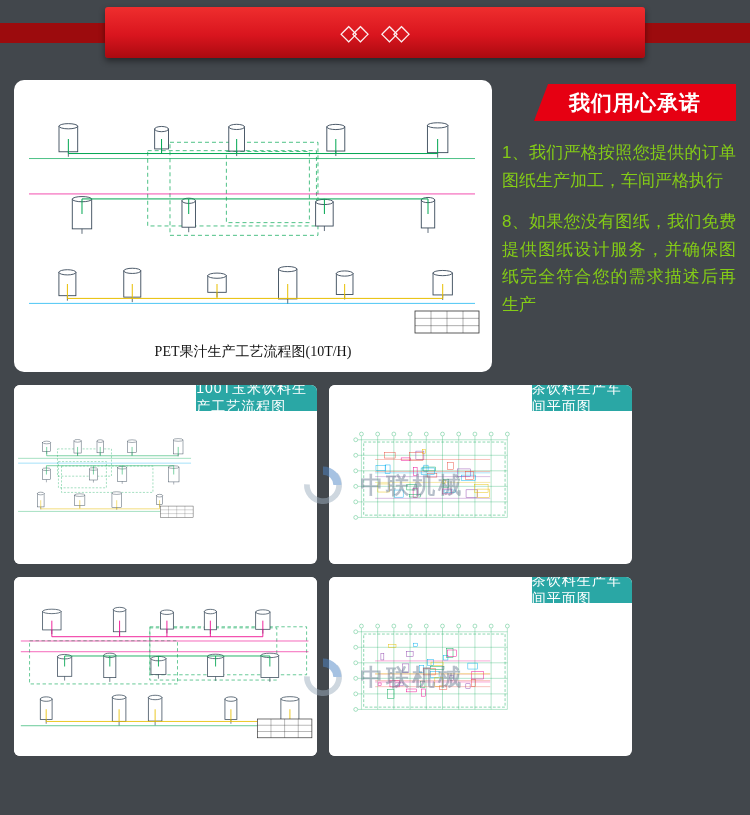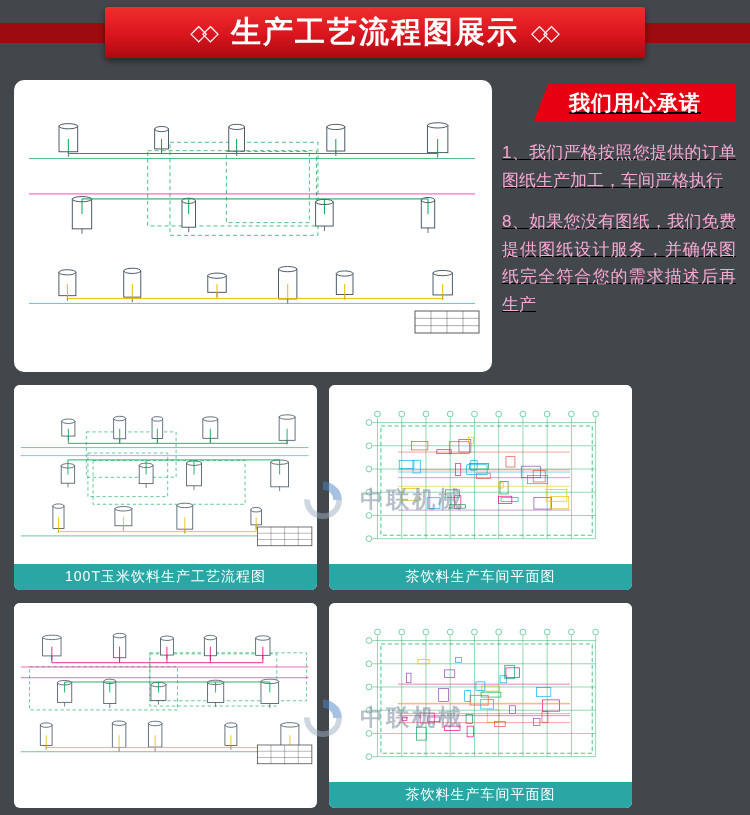--- a/index.html
+++ b/index.html
@@ -36,39 +36,39 @@
   .main-panel {
     width:478px; height:292px; background:#fff; border-radius:10px;
     padding:8px 7px 4px; display:flex; flex-direction:column;
   }
   .main-panel svg { width:100%; height:252px; display:block; }
   .main-caption {
     text-align:center; font-family:"Liberation Serif", serif;
     font-size:14px; color:#111; margin-top:3px;
   }
 
-  .promise { flex:1; padding-top:4px;text-decoration:underline; }
+  .promise { flex:1; padding-top:4px; }
   .ribbon {
     margin-left:auto; width:202px; height:37px;
     background: var(--ribbon-red,#e60012);
     clip-path: polygon(14px 0, 100% 0, 100% 100%, 0 100%);
     display:flex; align-items:center; justify-content:center;
     box-shadow:0 2px 3px rgba(0,0,0,.4);
   }
   .ribbon-text { color:#fff; font-size:21px; font-weight:bold; letter-spacing:1px; }
   .promise-item {
-    margin-top:14px; color:#f9a8d4; font-size:17px; line-height:1.62;
+    margin-top:14px; color:#84cc16; font-size:17px; line-height:1.62;
     text-align:justify;
   }
   .promise-item:first-of-type { margin-top:18px; }
 
   .grid-row { display:flex; gap:12px; margin-top:13px; position:relative; }
   .card {
     width:303px; background:#fff; border-radius:6px; overflow:hidden;
-    display:flex; flex-direction:column;
+    display:flex; flex-direction:row;
   }
   .card svg { width:100%; height:179px; display:block; background:#fff; }
   .card-bar {
     height:26px; background: var(--caption-bar,#2aa7a5);
     color:#fff; font-size:14px; display:flex; align-items:center; justify-content:center;
     letter-spacing:1px;
   }
 
   
   .watermark {
@@ -84,21 +84,20 @@
 </head>
 <body>
 
 <div class="page">
 
   <header class="hdr">
     <div class="hdr-side hdr-side-l"></div>
     <div class="hdr-side hdr-side-r"></div>
     <div class="hdr-banner">
       <span class="hdr-decor">◇◇</span>
-      <h1 class="hdr-title">生产工艺流程图展示</h1>
       <span class="hdr-decor">◇◇</span>
     </div>
   </header>
 
   <main class="content">
 
     <section class="top-row">
       <figure class="main-panel">
         <svg class="diagram" viewBox="0 0 464 250">
             <rect x="126.68819528631866" y="61.64437286462635" width="168.75845481362194" height="75.31103451829404" fill="none" stroke="#00a651" stroke-width="0.7" stroke-dasharray="4 3"></rect>
@@ -167,20 +166,21 @@
             <line x1="323.6528012020513" y1="209.40305878594518" x2="323.6528012020513" y2="195" stroke="#e8bf00" stroke-width="1"></line>
             <line x1="421.68781906597627" y1="209.40305878594518" x2="421.68781906597627" y2="195" stroke="#e8bf00" stroke-width="1"></line>
             <line x1="8" y1="214.40305878594518" x2="454" y2="214.40305878594518" stroke="#00aeef" stroke-width="0.7"></line>
             <rect x="394" y="222" width="64" height="22" fill="#fff" stroke="#333" stroke-width="0.8"></rect>
             <line x1="394" y1="229.33333333333334" x2="458" y2="229.33333333333334" stroke="#333" stroke-width="0.4"></line>
             <line x1="394" y1="236.66666666666666" x2="458" y2="236.66666666666666" stroke="#333" stroke-width="0.4"></line>
             <line x1="410" y1="222" x2="410" y2="244" stroke="#333" stroke-width="0.4"></line>
             <line x1="426" y1="222" x2="426" y2="244" stroke="#333" stroke-width="0.4"></line>
             <line x1="442" y1="222" x2="442" y2="244" stroke="#333" stroke-width="0.4"></line>
           </svg>
+        <figcaption class="main-caption">PET果汁生产工艺流程图(10T/H)</figcaption>
       </figure>
 
       <aside class="promise">
         <div class="ribbon">
           <span class="ribbon-text">我们用心承诺</span>
         </div>
         <p class="promise-item">1、我们严格按照您提供的订单图纸生产加工，车间严格执行</p>
         <p class="promise-item">8、如果您没有图纸，我们免费提供图纸设计服务，并确保图纸完全符合您的需求描述后再生产</p>
       </aside>
     </section>

